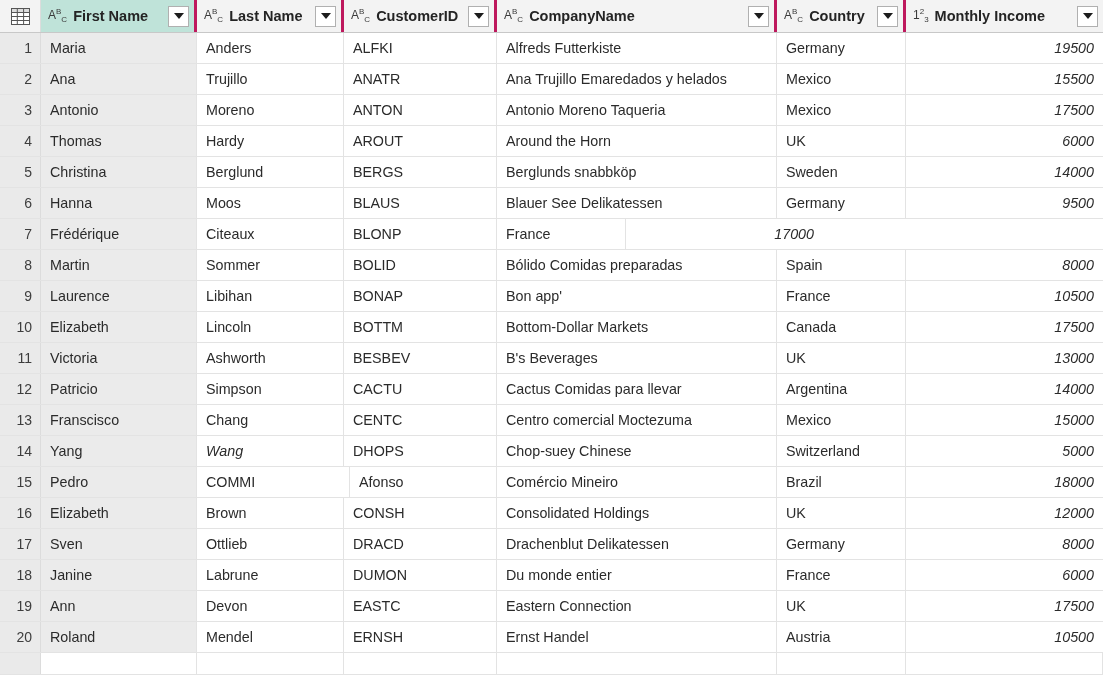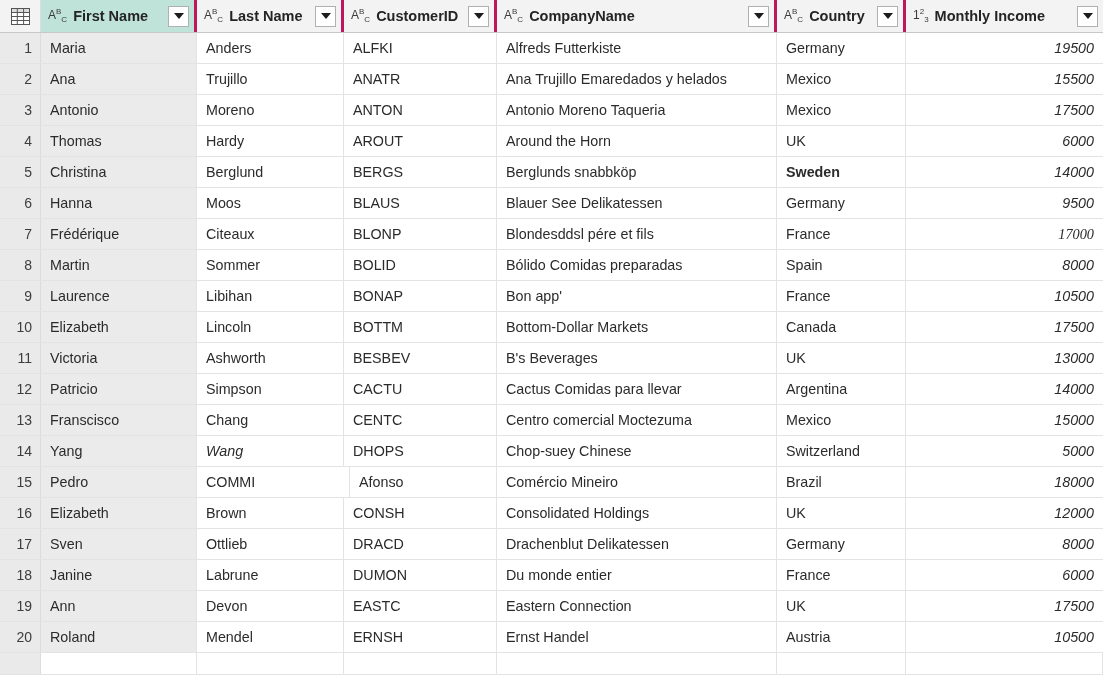--- a/index.html
+++ b/index.html
@@ -226,40 +226,39 @@
         <div class="cell" style="width: 280px; min-width: 280px;">Around the Horn</div>
         <div class="cell" style="width: 129px; min-width: 129px;">UK</div>
         <div class="cell num" style="width: 197px; min-width: 197px;">6000</div>
       </div>
       <div class="row">
         <div class="row-num">5</div>
         <div class="cell firstcol" style="width: 156px; min-width: 156px;">Christina</div>
         <div class="cell" style="width: 147px; min-width: 147px;">Berglund</div>
         <div class="cell" style="width: 153px; min-width: 153px;">BERGS</div>
         <div class="cell" style="width: 280px; min-width: 280px;">Berglunds snabbköp</div>
-        <div class="cell" style="width: 129px; min-width: 129px; font-weight: bold;">Sweden</div>
+        <div class="cell" style="width: 129px; min-width: 129px;">Sweden</div>
         <div class="cell num" style="width: 197px; min-width: 197px;">14000</div>
       </div>
       <div class="row">
         <div class="row-num">6</div>
         <div class="cell firstcol" style="width: 156px; min-width: 156px;">Hanna</div>
         <div class="cell" style="width: 147px; min-width: 147px;">Moos</div>
         <div class="cell" style="width: 153px; min-width: 153px;">BLAUS</div>
         <div class="cell" style="width: 280px; min-width: 280px;">Blauer See Delikatessen</div>
         <div class="cell" style="width: 129px; min-width: 129px;">Germany</div>
         <div class="cell num" style="width: 197px; min-width: 197px;">9500</div>
       </div>
       <div class="row">
         <div class="row-num">7</div>
         <div class="cell firstcol" style="width: 156px; min-width: 156px;">Frédérique</div>
         <div class="cell" style="width: 147px; min-width: 147px;">Citeaux</div>
         <div class="cell" style="width: 153px; min-width: 153px;">BLONP</div>
-        <div class="cell" style="width: 280px; min-width: 280px;">Blondesddsl pére et fils</div>
         <div class="cell" style="width: 129px; min-width: 129px;">France</div>
-        <div class="cell num" style="width: 197px; min-width: 197px; font-family: Liberation Serif, serif;">17000</div>
+        <div class="cell num" style="width: 197px; min-width: 197px;">17000</div>
       </div>
       <div class="row">
         <div class="row-num">8</div>
         <div class="cell firstcol" style="width: 156px; min-width: 156px;">Martin</div>
         <div class="cell" style="width: 147px; min-width: 147px;">Sommer</div>
         <div class="cell" style="width: 153px; min-width: 153px;">BOLID</div>
         <div class="cell" style="width: 280px; min-width: 280px;">Bólido Comidas preparadas</div>
         <div class="cell" style="width: 129px; min-width: 129px;">Spain</div>
         <div class="cell num" style="width: 197px; min-width: 197px;">8000</div>
       </div>

